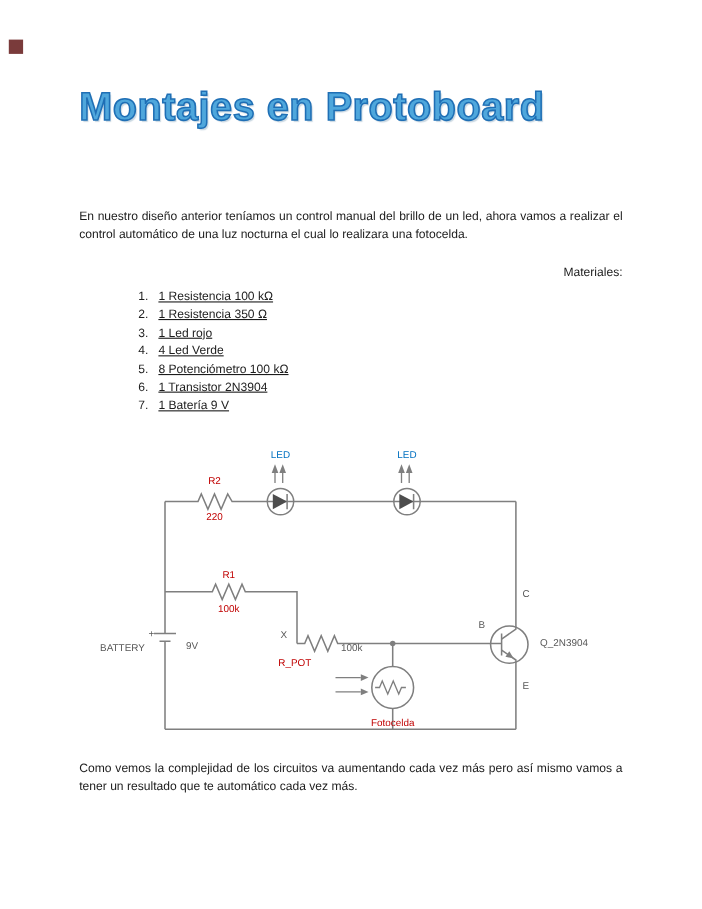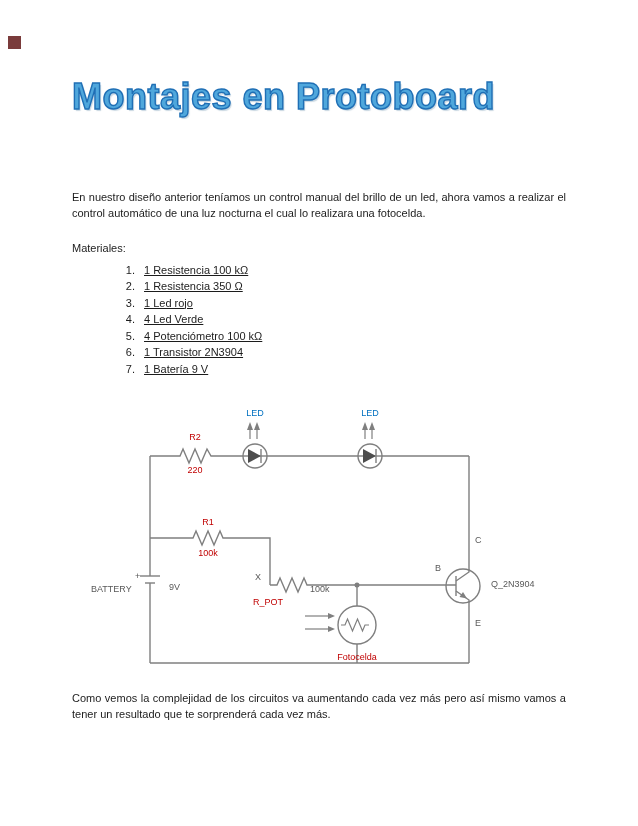--- a/index.html
+++ b/index.html
@@ -15,21 +15,21 @@
   .title {
     margin-top:76px; text-align:left;
     font-size:36px; font-weight:bold; letter-spacing:.5px;
     color:var(--title-fill, #4fa7dc);
     -webkit-text-stroke:1.4px var(--title-outline, #1f6fb5);
     text-shadow:1.5px 1.5px 1px rgba(100,140,170,.35);
   }
   .intro { margin-top:72px; font-size:11px; line-height:1.45; text-align:justify; }
   .heading { margin-top:16px; padding-left:13px; font-size:35px; font-weight:400;
     color:#000; white-space:nowrap; }
-  .materials-label { margin-top:20px; font-size:11px; }
+  .materials-label { margin-top:20px; font-size:11px;text-align:right; }
   .materials { margin-top:8px; padding-left:66px; font-size:11px; line-height:1.5;text-decoration:underline; }
   .materials li { padding-left:6px; }
   .diagram { margin:26px 0 0 13px; }
   .closing { margin-top:14px; font-size:11px; line-height:1.45; text-align:justify; }
 
   .wire { fill:none; stroke:var(--wire-gray,#7f7f7f); stroke-width:1.4; }
   .wire-thin { fill:none; stroke:var(--wire-gray,#7f7f7f); stroke-width:1.2; }
   .comp-fill { fill:var(--wire-gray,#7f7f7f); }
   .dark-fill { fill:#4d4d4d; }
   .white-comp { fill:#ffffff; stroke:var(--wire-gray,#7f7f7f); stroke-width:1.4; }
@@ -50,21 +50,21 @@
   <p class="intro">En nuestro diseño anterior teníamos un control manual del brillo de un led, ahora vamos a realizar el control automático de una luz nocturna el cual lo realizara una fotocelda.</p>
 
 
   <p class="materials-label">Materiales:</p>
 
   <ol class="materials">
     <li>1 Resistencia 100 kΩ</li>
     <li>1 Resistencia 350 Ω</li>
     <li>1 Led rojo</li>
     <li>4 Led Verde</li>
-    <li>4 Potenciómetro 100 kΩ</li>
+    <li>8 Potenciómetro 100 kΩ</li>
     <li>1 Transistor 2N3904</li>
     <li>1 Batería 9 V</li>
   </ol>
 
   <div class="diagram">
     <svg width="460" height="270" viewBox="0 0 460 270">
 
       <g>
         <path class="wire" d="M65,53 H95 l3,-7 l6,14 l6,-14 l6,14 l6,-14 l4,7 H384"></path>
         <text class="slbl lbl-red" x="110" y="37" text-anchor="middle">R2</text>
@@ -141,15 +141,15 @@
         <path class="wire" d="M185,182 H192 l3,-7 l6,14 l6,-14 l6,14 l6,-14 l3,7 H371"></path>
         <circle class="comp-fill" cx="272" cy="182" r="2.5"></circle>
         <text class="slbl lbl-gray" x="170" y="177">X</text>
         <text class="slbl lbl-gray" x="225" y="189">100k</text>
         <text class="slbl lbl-red" x="168" y="202">R_POT</text>
       </g>
 
     </svg>
   </div>
 
-  <p class="closing">Como vemos la complejidad de los circuitos va aumentando cada vez más pero así mismo vamos a tener un resultado que te sorprenderá cada vez más.</p>
+  <p class="closing">Como vemos la complejidad de los circuitos va aumentando cada vez más pero así mismo vamos a tener un resultado que te automático cada vez más.</p>
 
 </div>
 
 </body></html>

